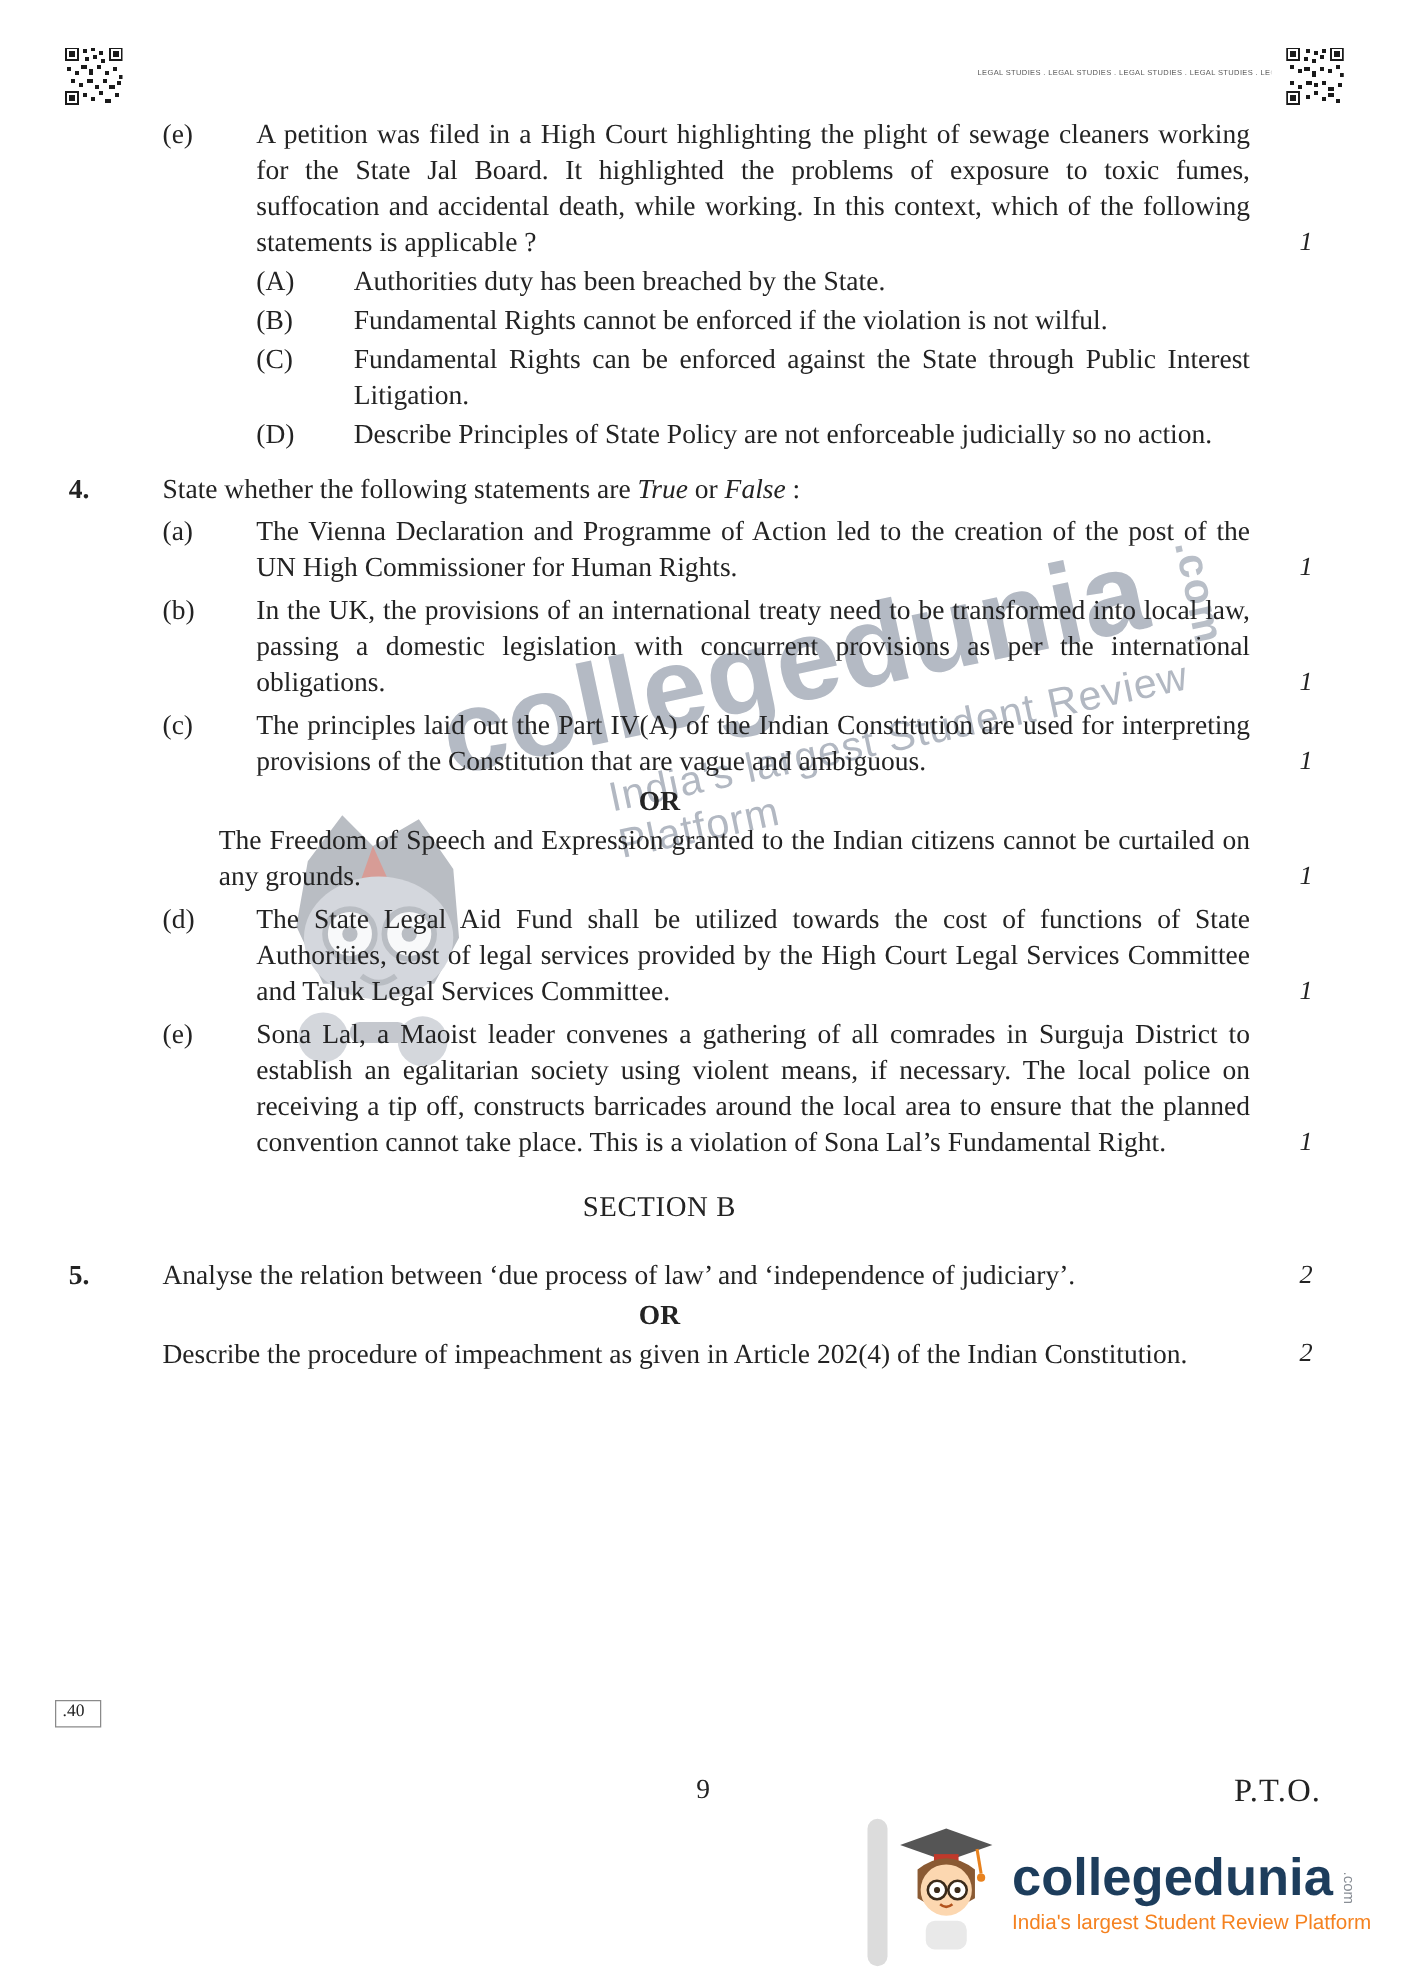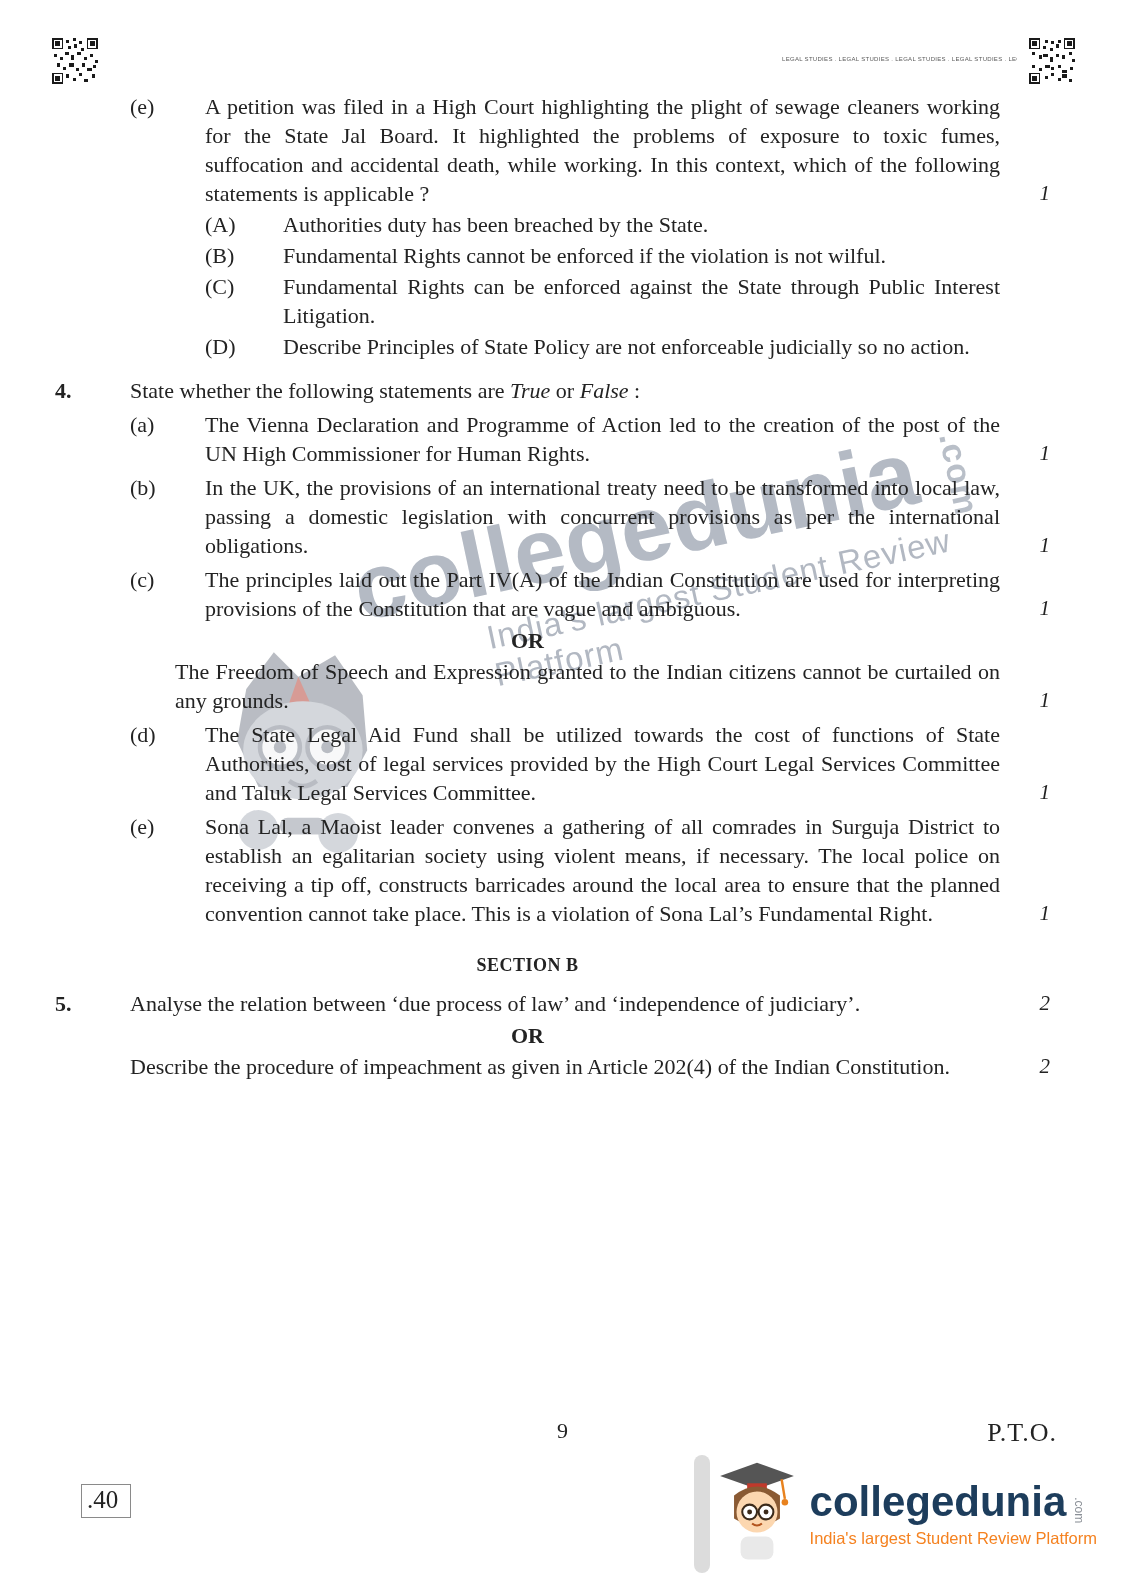--- a/index.html
+++ b/index.html
@@ -34,29 +34,29 @@
   .row { display:flex; position:relative; font-size:22px; line-height:29px; }
   .indent1 { margin-left:75px; }   
   .indent2 { margin-left:150px; }  
   .indent1t { margin-left:120px; } 
   .lab  { flex:0 0 75px; }
   .qnum { flex:0 0 75px; font-weight:bold; }
   .optlab { flex:0 0 78px; }
   .txt { flex:1; text-align:justify; }
   .marks { position:absolute; right:-50px; bottom:0; font-style:italic; font-size:21px; }
   .or { text-align:center; font-weight:bold; font-size:22px; line-height:29px; margin:3px 0 2px 0; }
-  .sectionb { text-align:center; font-weight:bold; font-size:18px; line-height:31px; margin:22px 0 8px 0; letter-spacing:.5px; }
+  .sectionb { text-align:center; font-weight:normal; font-size:23px; line-height:31px; margin:22px 0 24px 0; letter-spacing:.5px; }
   .gap-xs { margin-top:2px; }
   .gap-sm { margin-top:5px; }
   .gap-md { margin-top:15px; }
 
   
   .footer-code {
-    position:absolute; left:44px; top:1484px; font-size:25px;
-    border:1.5px solid #8a8a8a; padding:1px 12px 3px 5px;margin-left:37px;
+    position:absolute; left:44px; top:1360px; font-size:14px;
+    border:1.5px solid #8a8a8a; padding:1px 12px 3px 5px;
   }
   .footer-page { position:absolute; left:50%; top:1418px; transform:translateX(-50%); font-size:22px; }
   .footer-pto { position:absolute; right:68px; top:1418px; font-size:26px; letter-spacing:1px; }
 
   
   .logo { position:absolute; right:28px; bottom:10px; display:flex; align-items:center; z-index:2; }
   .logo-bar { width:16px; height:118px; border-radius:8px; background:#dcdcdc; margin-right:6px; }
   .logo-text { margin-left:12px; font-family:"Liberation Sans", sans-serif; }
   .logo-brand { font-size:42px; font-weight:bold; color:#1d3d5c; line-height:1.05; }
   .logo-com { font-size:12px; color:#8a8f96; display:inline-block; transform:rotate(90deg) translateX(-2px); font-weight:normal; }

